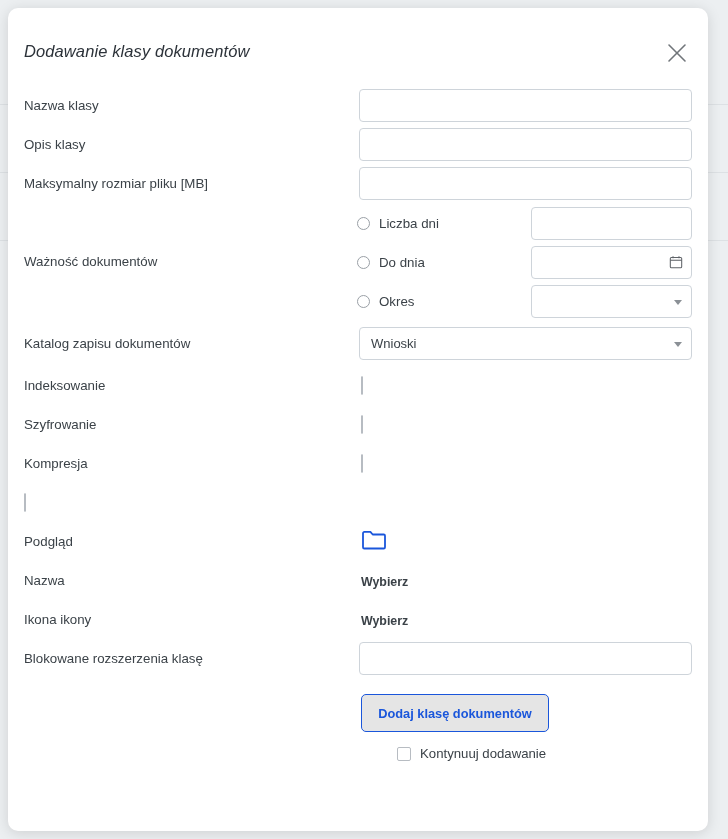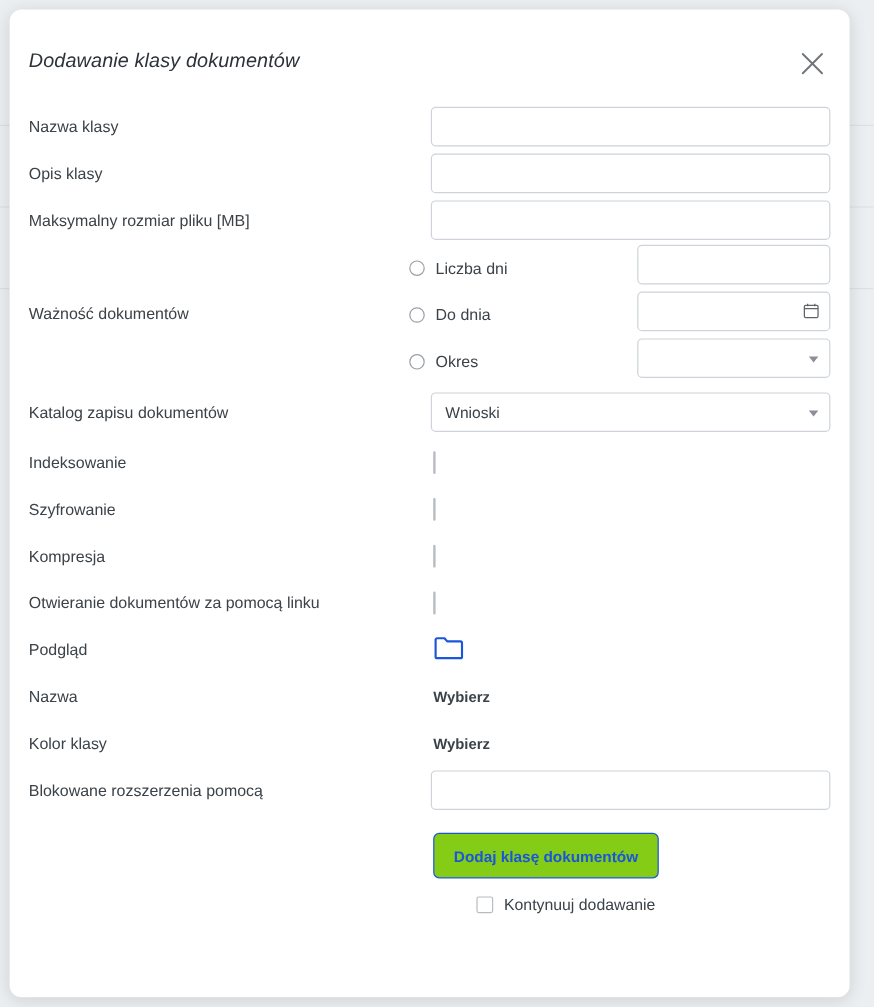--- a/index.html
+++ b/index.html
@@ -88,22 +88,22 @@
     background: #fff;
     font-size: 13px;
     color: #3b4248;
     padding: 0 10px;
     outline: none;
     font-family: "Liberation Sans", sans-serif;
   }
 
   .radio-row {
     display: flex;
+    align-items: center;
     height: 39px;
-    gap: 16px;
   }
   .radio-wrap {
     width: 174px;
     display: flex;
     align-items: center;
     gap: 9px;
   }
   .radio {
     width: 11px;
     height: 11px;
@@ -198,21 +198,21 @@
     color: #3b4248;
     cursor: pointer;
   }
   .submit-btn {
     margin-left: 0;
     width: 188px;
     height: 38px;
     box-sizing: border-box;
     border: 1px solid #1a56db;
     border-radius: 5px;
-    background: #84cc16;
+    background: #e5e5e5;
     color: #1a56db;
     font-size: 12.8px;
     font-weight: bold;
     cursor: pointer;
     font-family: "Liberation Sans", sans-serif;
   }
   .continue-row {
     display: flex;
     align-items: center;
     gap: 9px;
@@ -351,21 +351,20 @@
     </div>
 
     <div class="row">
       <div class="label">Kompresja</div>
       <div class="field">
         <span class="checkbox"></span>
       </div>
     </div>
 
     <div class="row">
-      <div class="label">Otwieranie dokumentów za pomocą linku</div>
       <div class="field">
         <span class="checkbox"></span>
       </div>
     </div>
 
     <div class="row">
       <div class="label">Podgląd</div>
       <div class="field">
         <span class="folder-icon">
           <svg width="26" height="21" viewBox="0 0 26 21" fill="none" stroke="currentColor" stroke-width="1.8" stroke-linejoin="round">
@@ -376,29 +375,29 @@
     </div>
 
     <div class="row">
       <div class="label">Nazwa</div>
       <div class="field">
         <span class="link-pick">Wybierz</span>
       </div>
     </div>
 
     <div class="row">
-      <div class="label">Kolor klasy</div>
+      <div class="label">Ikona ikony</div>
       <div class="field">
         <span class="link-pick">Wybierz</span>
       </div>
     </div>
 
 
     <div class="row">
-      <div class="label">Blokowane rozszerzenia pomocą</div>
+      <div class="label">Blokowane rozszerzenia klasę</div>
       <div class="field">
         <input class="txt-input" type="text" value="" placeholder="" style="">
       </div>
     </div>
 
     <div class="row" style="min-height:60px; align-items:flex-start; padding-top:16px;">
       <div class="label"></div>
       <div class="field">
         <button class="submit-btn">Dodaj klasę dokumentów</button>
         <div class="continue-row">

